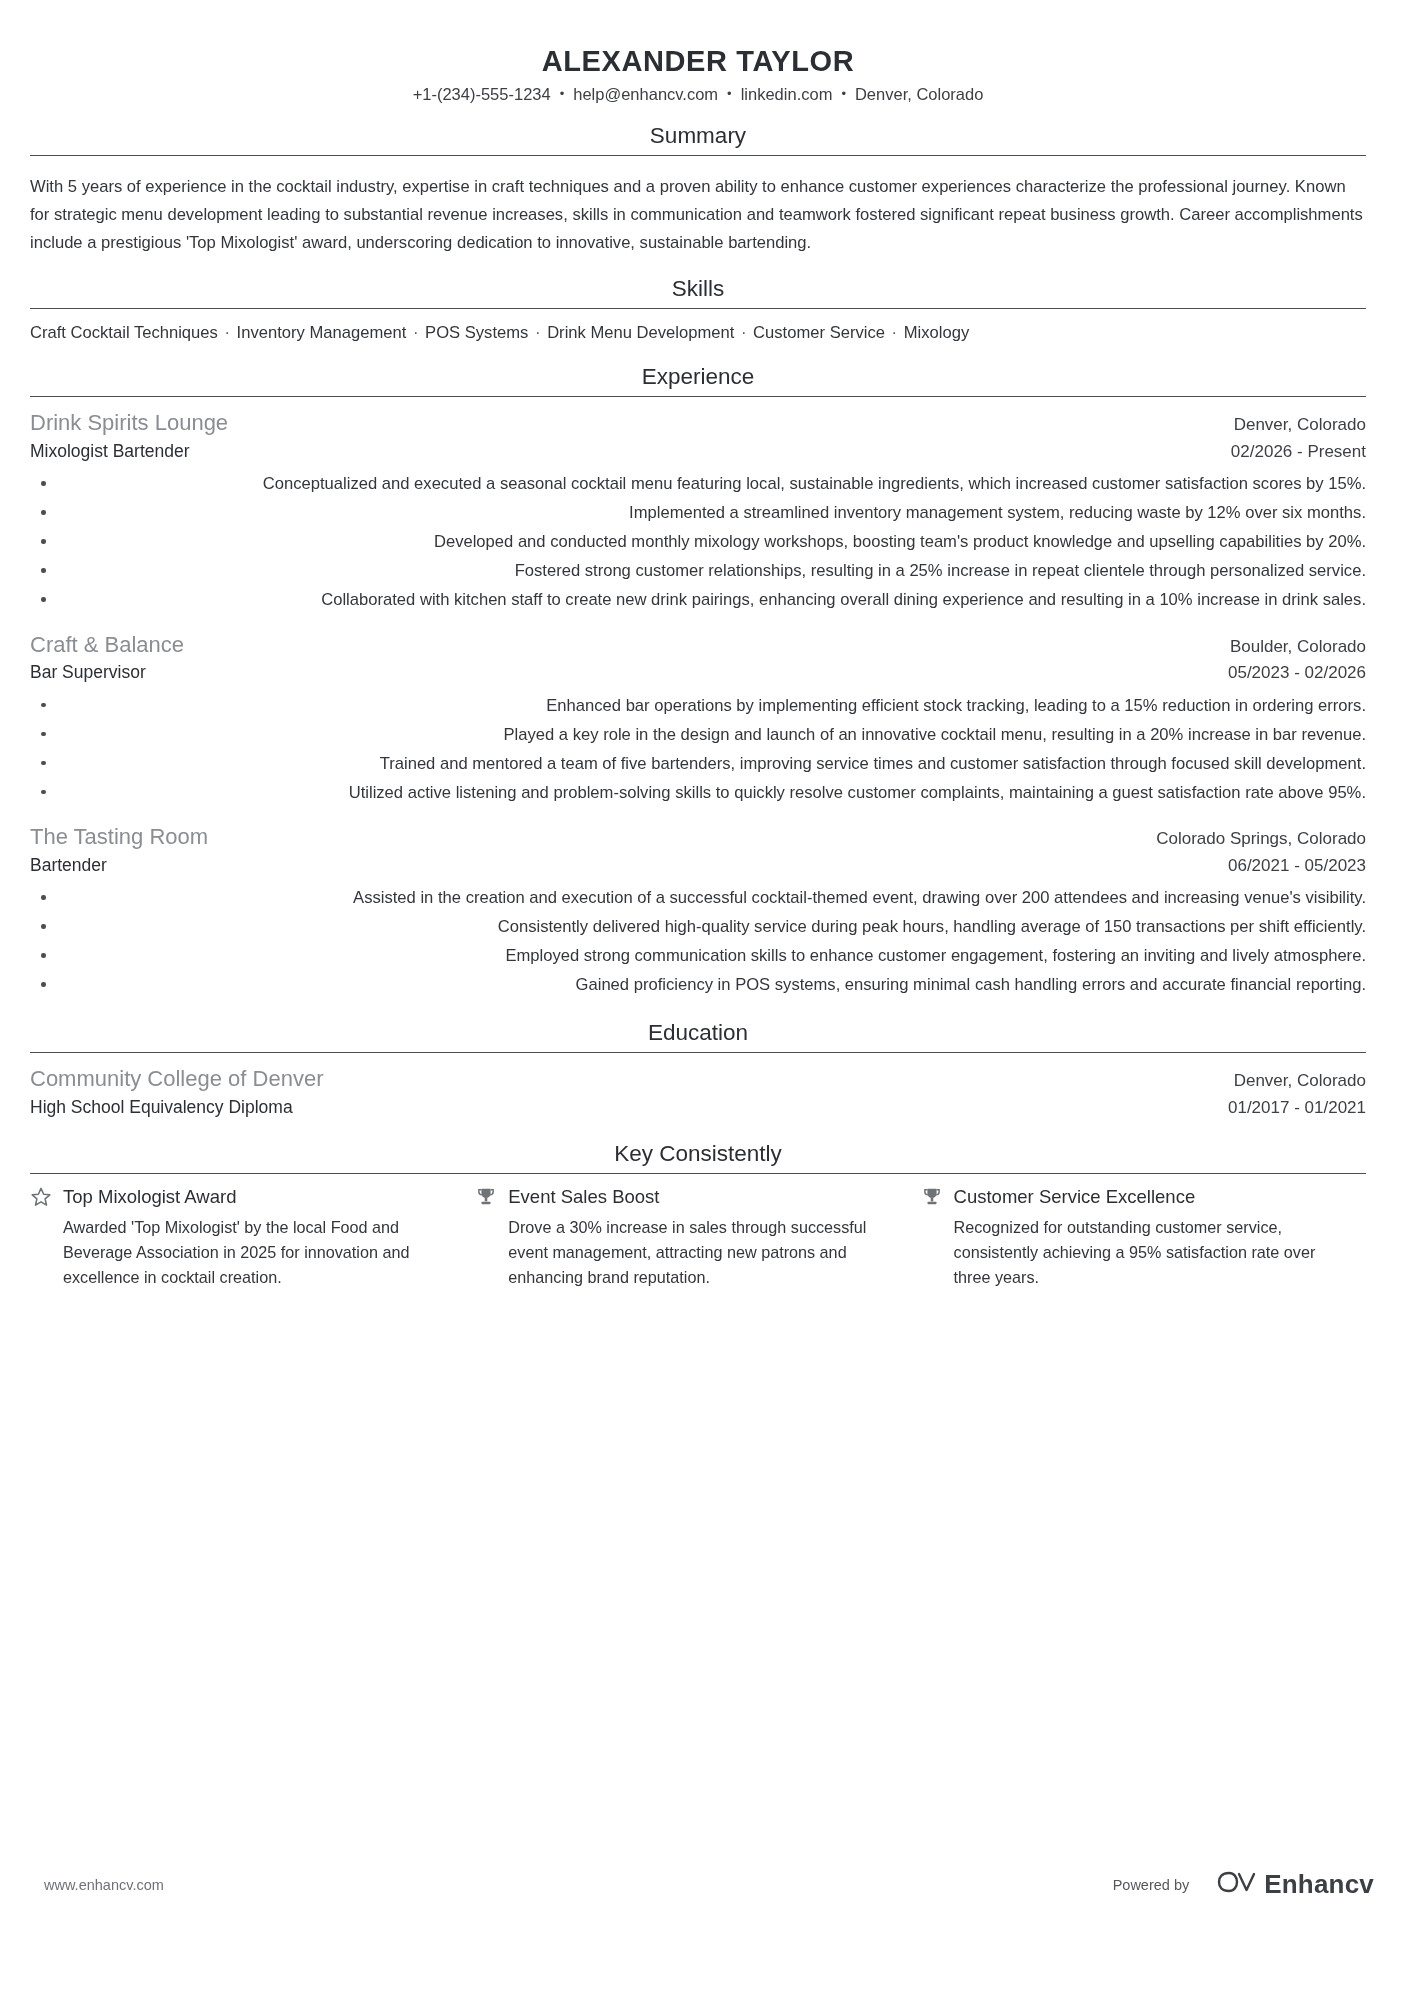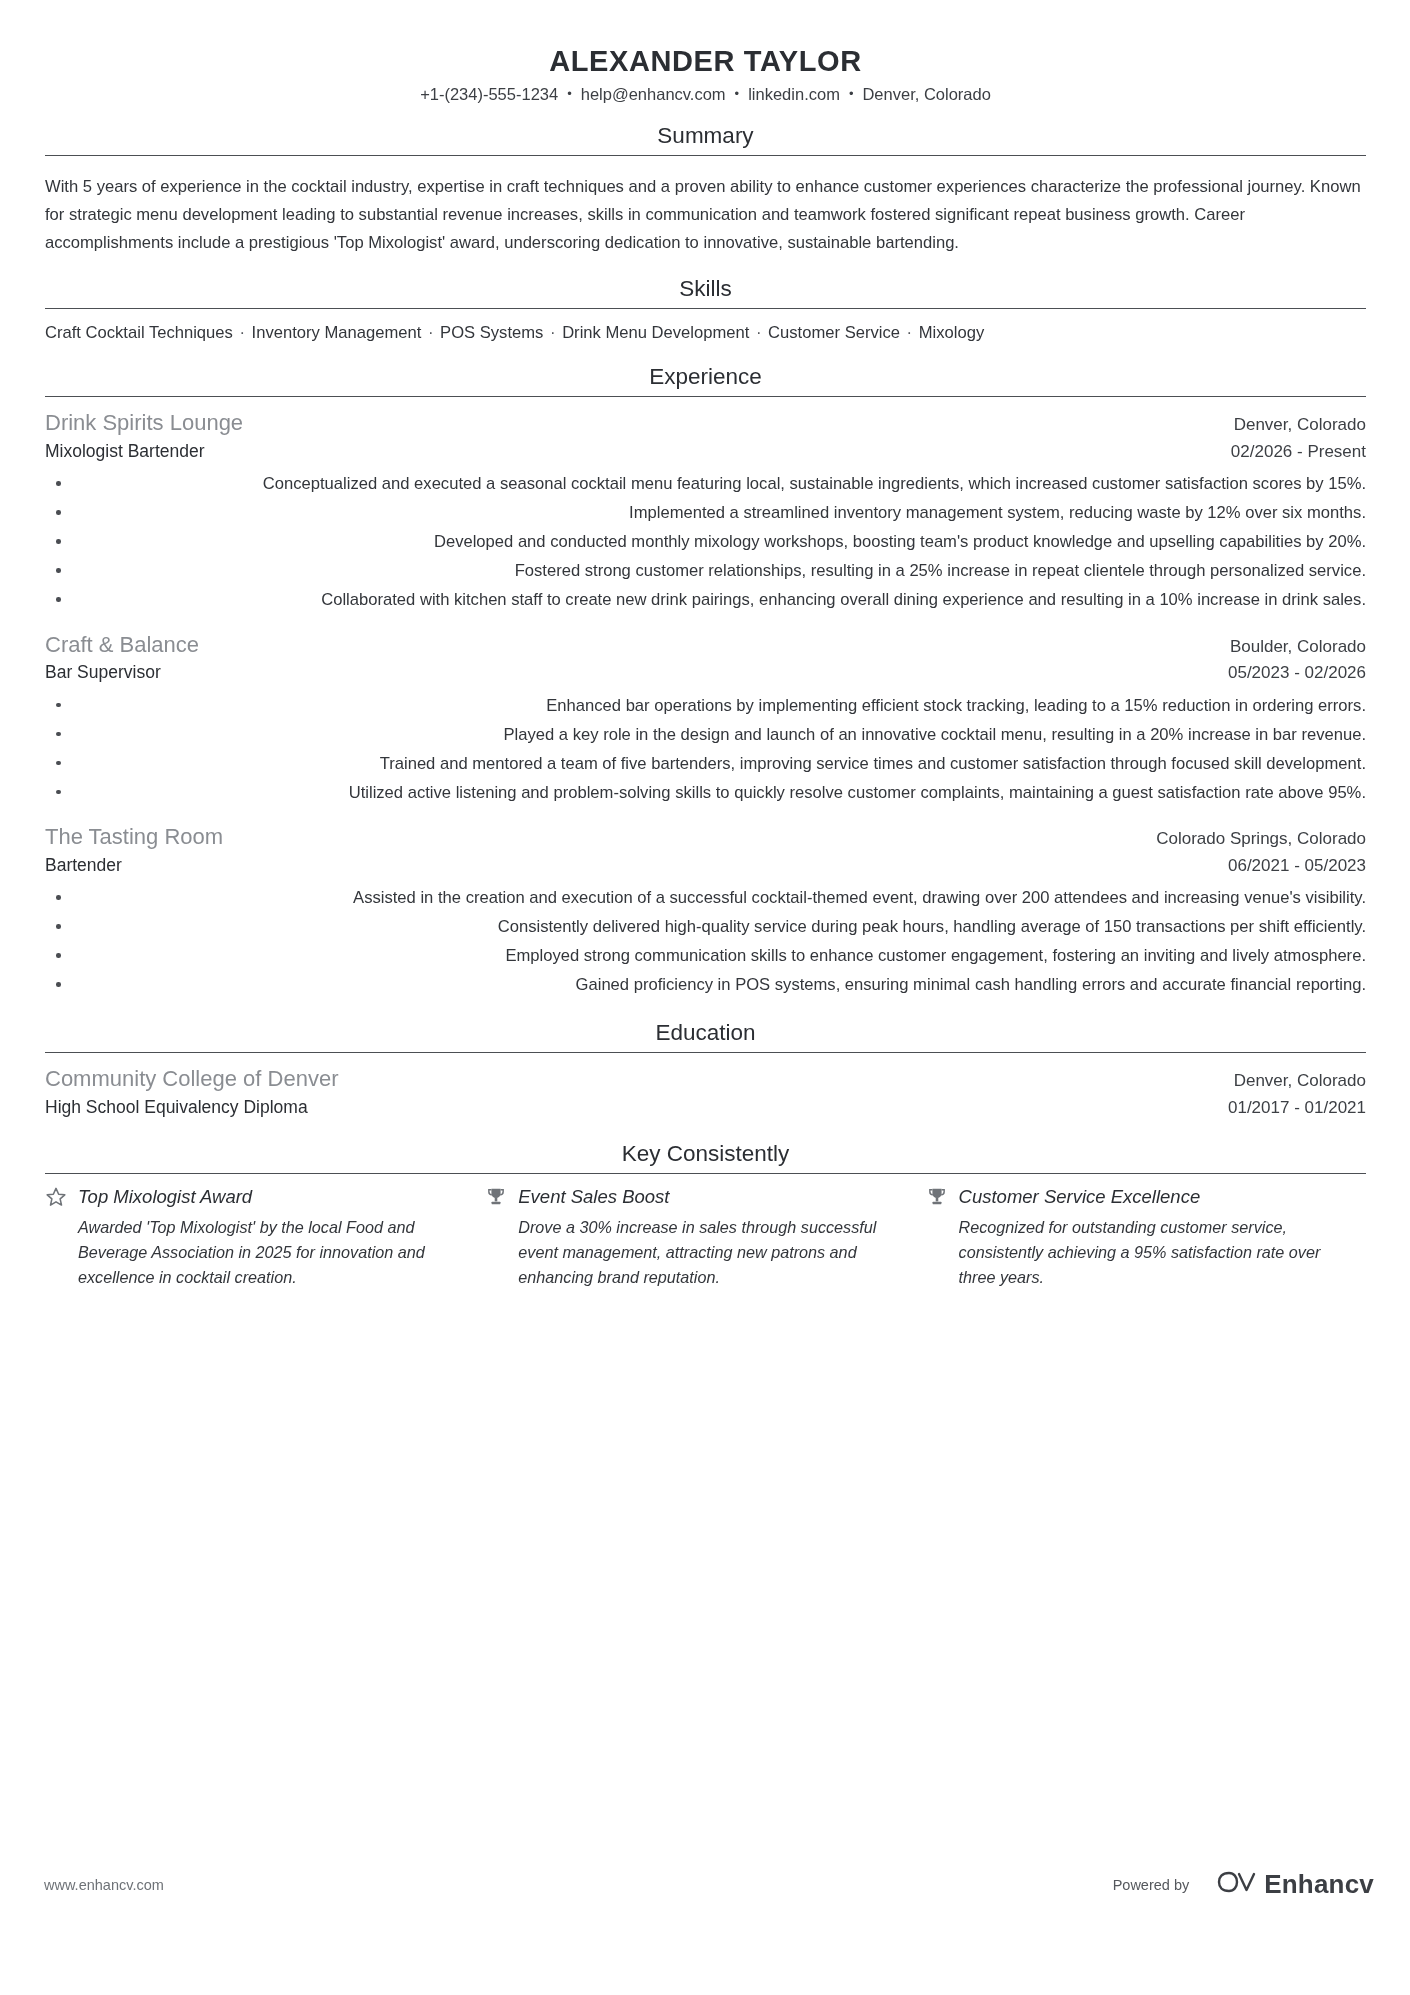--- a/index.html
+++ b/index.html
@@ -11,21 +11,21 @@
   body {
     font-family: "Liberation Sans", sans-serif;
     color: #33363b;
     -webkit-font-smoothing: antialiased;
   }
   .page {
     position: relative;
     width: 1410px;
     height: 1934px;
     background: #ffffff;
-    padding: 36px 44px 0 45px;
+    padding: 36px 44px 0 30px;
     overflow: hidden;
   }
 
   
   .header { text-align: center; }
   .full-name {
     font-size: 29px;
     font-weight: bold;
     letter-spacing: 0.6px;
     color: #2b2e33;
@@ -154,21 +154,20 @@
 
   
   .ka-grid {
     display: flex;
     gap: 0;
     margin-top: 2px;
   }
   .ka-item {
     width: 33.33%;
     padding-right: 40px;
-    font-style: italic;
   }
   .ka-head {
     display: flex;
     align-items: center;
     gap: 11px;
     margin-bottom: 6px;
   }
   .ka-icon {
     width: 22px;
     height: 22px;

